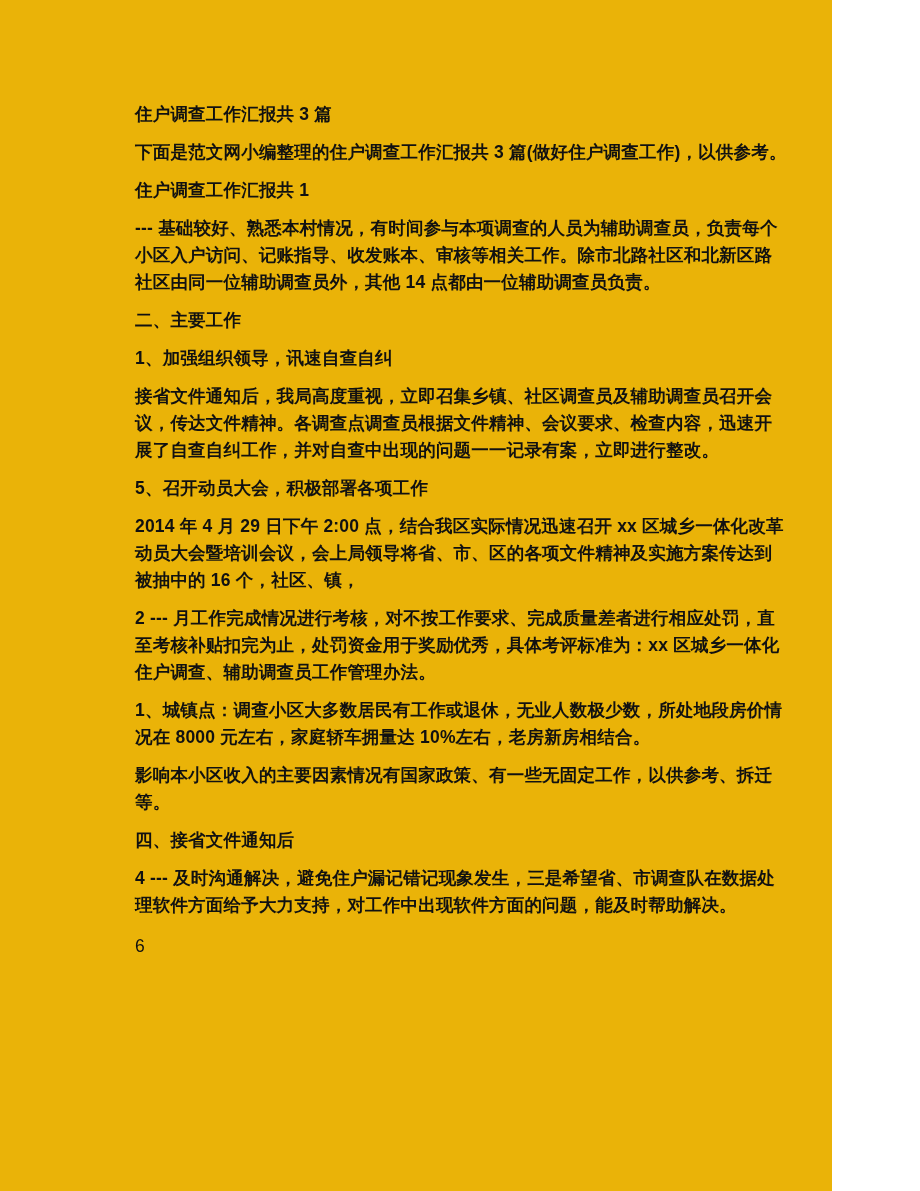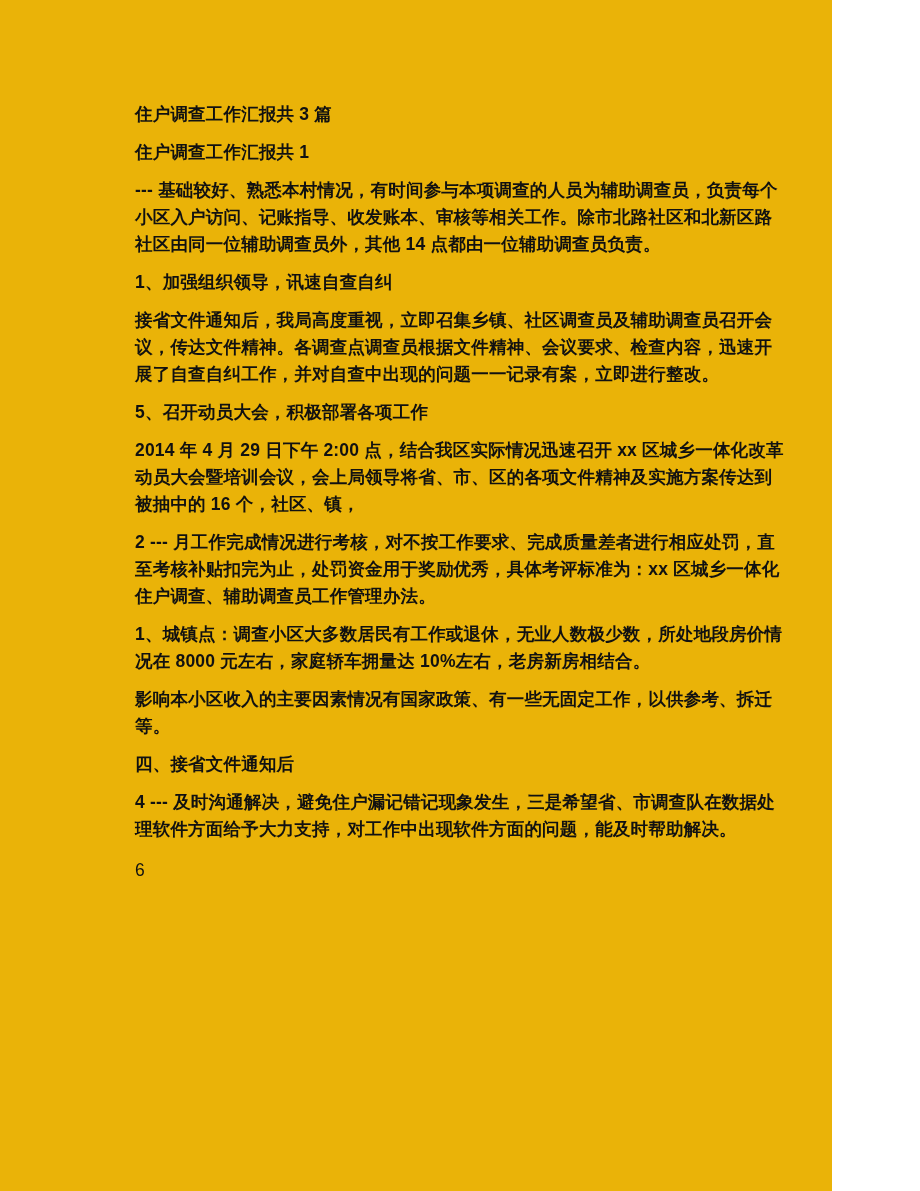--- a/index.html
+++ b/index.html
@@ -46,22 +46,24 @@
     color: #111111;
     margin-top: 14px;
   }
 </style>
 </head>
 <body>
 
 <div class="doc-page">
   <div class="doc-content">
     <p>住户调查工作汇报共 3 篇</p>
+    <p>下面是范文网小编整理的住户调查工作汇报共 3 篇(做好住户调查工作)，以供参考。</p>
     <p>住户调查工作汇报共 1</p>
     <p>--- 基础较好、熟悉本村情况，有时间参与本项调查的人员为辅助调查员，负责每个小区入户访问、记账指导、收发账本、审核等相关工作。除市北路社区和北新区路社区由同一位辅助调查员外，其他 14 点都由一位辅助调查员负责。</p>
+    <p>二、主要工作</p>
     <p>1、加强组织领导，讯速自查自纠</p>
     <p>接省文件通知后，我局高度重视，立即召集乡镇、社区调查员及辅助调查员召开会议，传达文件精神。各调查点调查员根据文件精神、会议要求、检查内容，迅速开展了自查自纠工作，并对自查中出现的问题一一记录有案，立即进行整改。</p>
     <p>5、召开动员大会，积极部署各项工作</p>
     <p>2014 年 4 月 29 日下午 2:00 点，结合我区实际情况迅速召开 xx 区城乡一体化改革动员大会暨培训会议，会上局领导将省、市、区的各项文件精神及实施方案传达到被抽中的 16 个，社区、镇，</p>
     <p>2 --- 月工作完成情况进行考核，对不按工作要求、完成质量差者进行相应处罚，直至考核补贴扣完为止，处罚资金用于奖励优秀，具体考评标准为：xx 区城乡一体化住户调查、辅助调查员工作管理办法。</p>
     <p>1、城镇点：调查小区大多数居民有工作或退休，无业人数极少数，所处地段房价情况在 8000 元左右，家庭轿车拥量达 10%左右，老房新房相结合。</p>
     <p>影响本小区收入的主要因素情况有国家政策、有一些无固定工作，以供参考、拆迁等。</p>
     <p>四、接省文件通知后</p>
     <p>4 --- 及时沟通解决，避免住户漏记错记现象发生，三是希望省、市调查队在数据处理软件方面给予大力支持，对工作中出现软件方面的问题，能及时帮助解决。</p>
     <div class="page-number">6</div>

